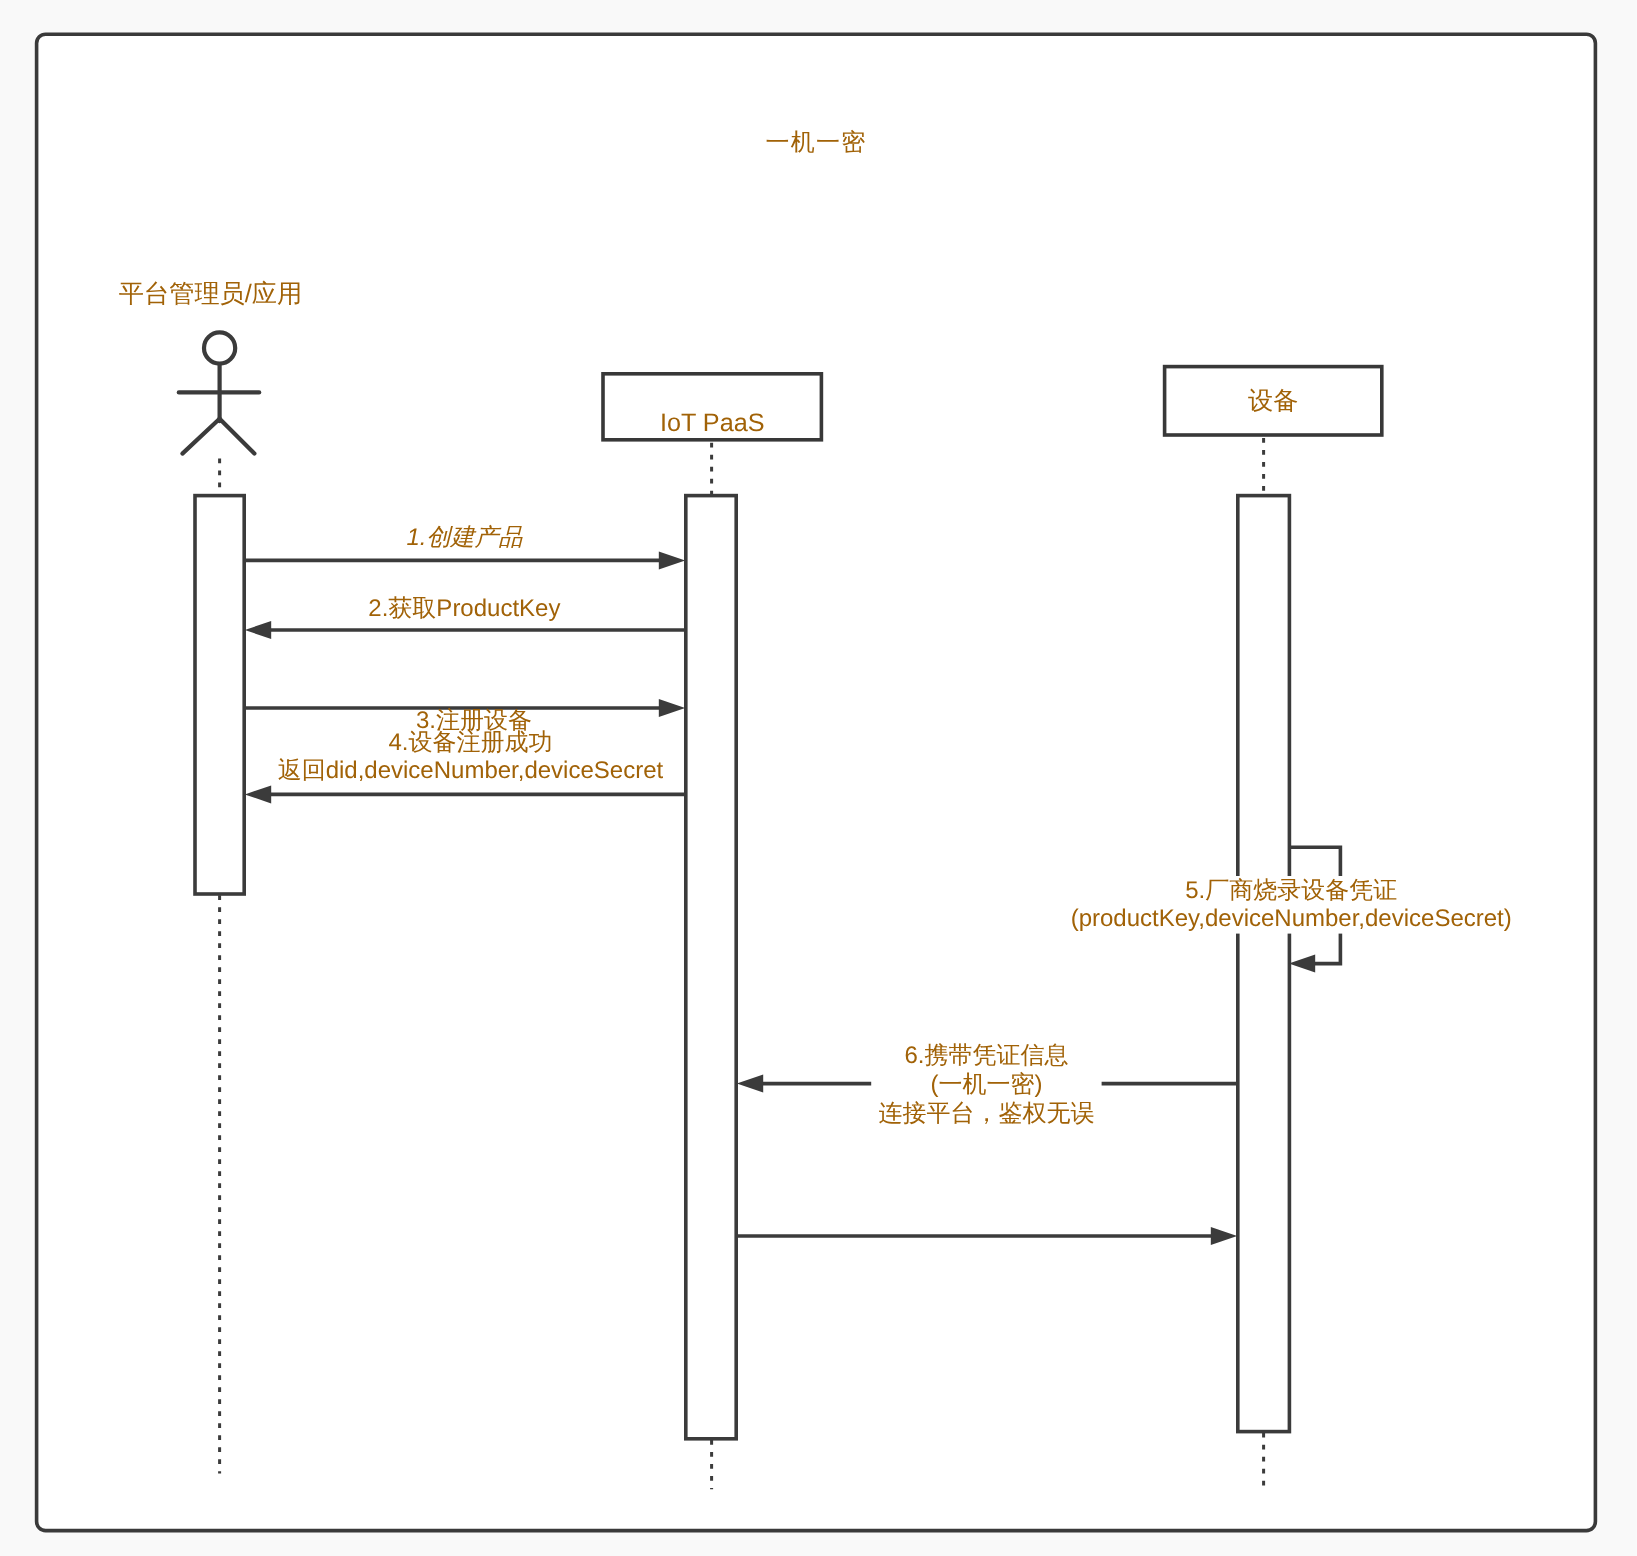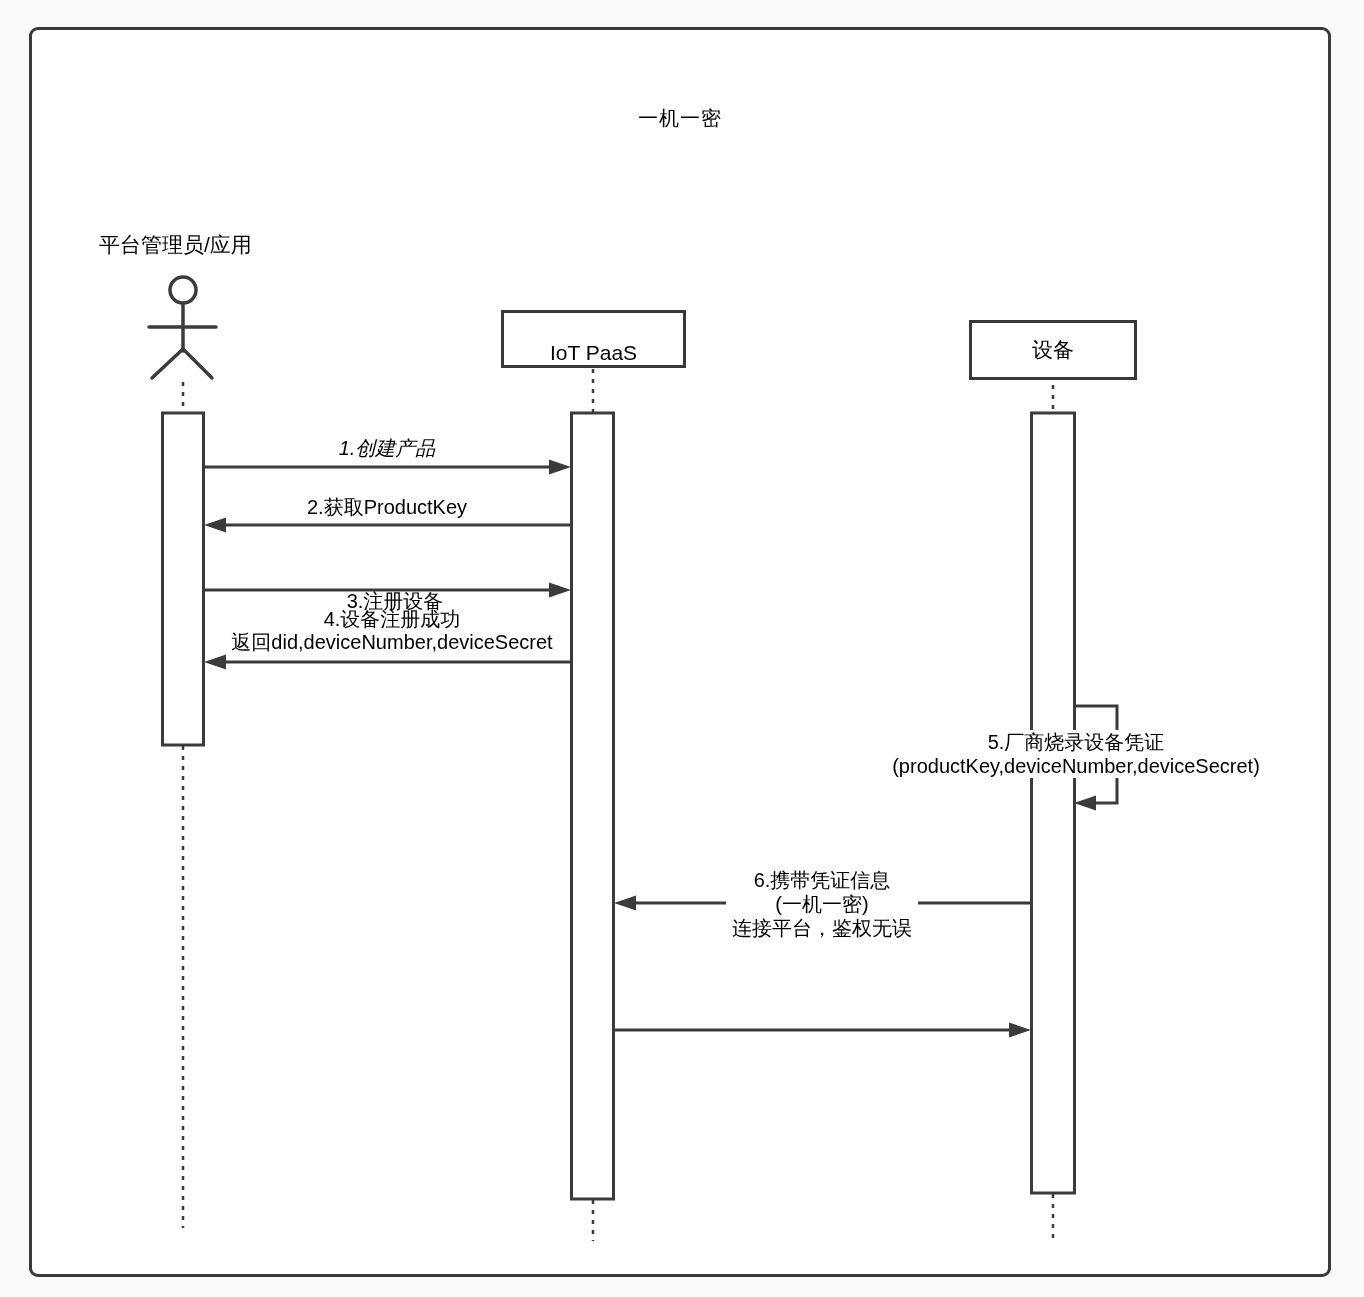--- a/index.html
+++ b/index.html
@@ -1,19 +1,19 @@
 <!DOCTYPE html>
 <html><head>
 <meta charset="utf-8">
 <style>
   html,body { margin:0; padding:0; }
   .page {
     position:relative; width:1364px; height:1297px;
     background:#f9f9f9; overflow:hidden;
-    font-family:"Liberation Sans", sans-serif; color:#000000;
+    font-family:"Liberation Sans", sans-serif; color:#a16207;
   }
   .frame {
     position:absolute; left:29px; top:27px; width:1302px; height:1250px;
     background:#ffffff; border:3px solid #3a3a3a; border-radius:9px;
     box-sizing:border-box;
   }
   .svg-layer { position:absolute; left:0; top:0; }
   .title {
     position:absolute; left:29px; top:105px; width:1302px;
     text-align:center; font-size:20px; letter-spacing:1px;
@@ -21,21 +21,21 @@
   .actor-label {
     position:absolute; left:99px; top:231px; font-size:21px; white-space:nowrap;
   }
   .pbox {
     position:absolute; box-sizing:border-box;
     border:3px solid #383838; background:#ffffff;
     display:flex; align-items:center; justify-content:center;
     font-size:21px; white-space:nowrap;
   }
   .pbox-iot    { left:501px; top:310px; width:185px; height:58px;align-items:flex-end; }
-  .pbox-device { left:969px; top:320px; width:168px; height:60px; }
+  .pbox-device { left:969px; top:304px; width:184px; height:60px; }
   .msg {
     position:absolute; transform:translateX(-50%);
     text-align:center; font-size:20px; line-height:23px;
     white-space:nowrap;
   }
   .msg.bg { background:#ffffff; padding:0 6px; }
   .lh24 { line-height:24px; }
 </style>
 </head>
 <body>

